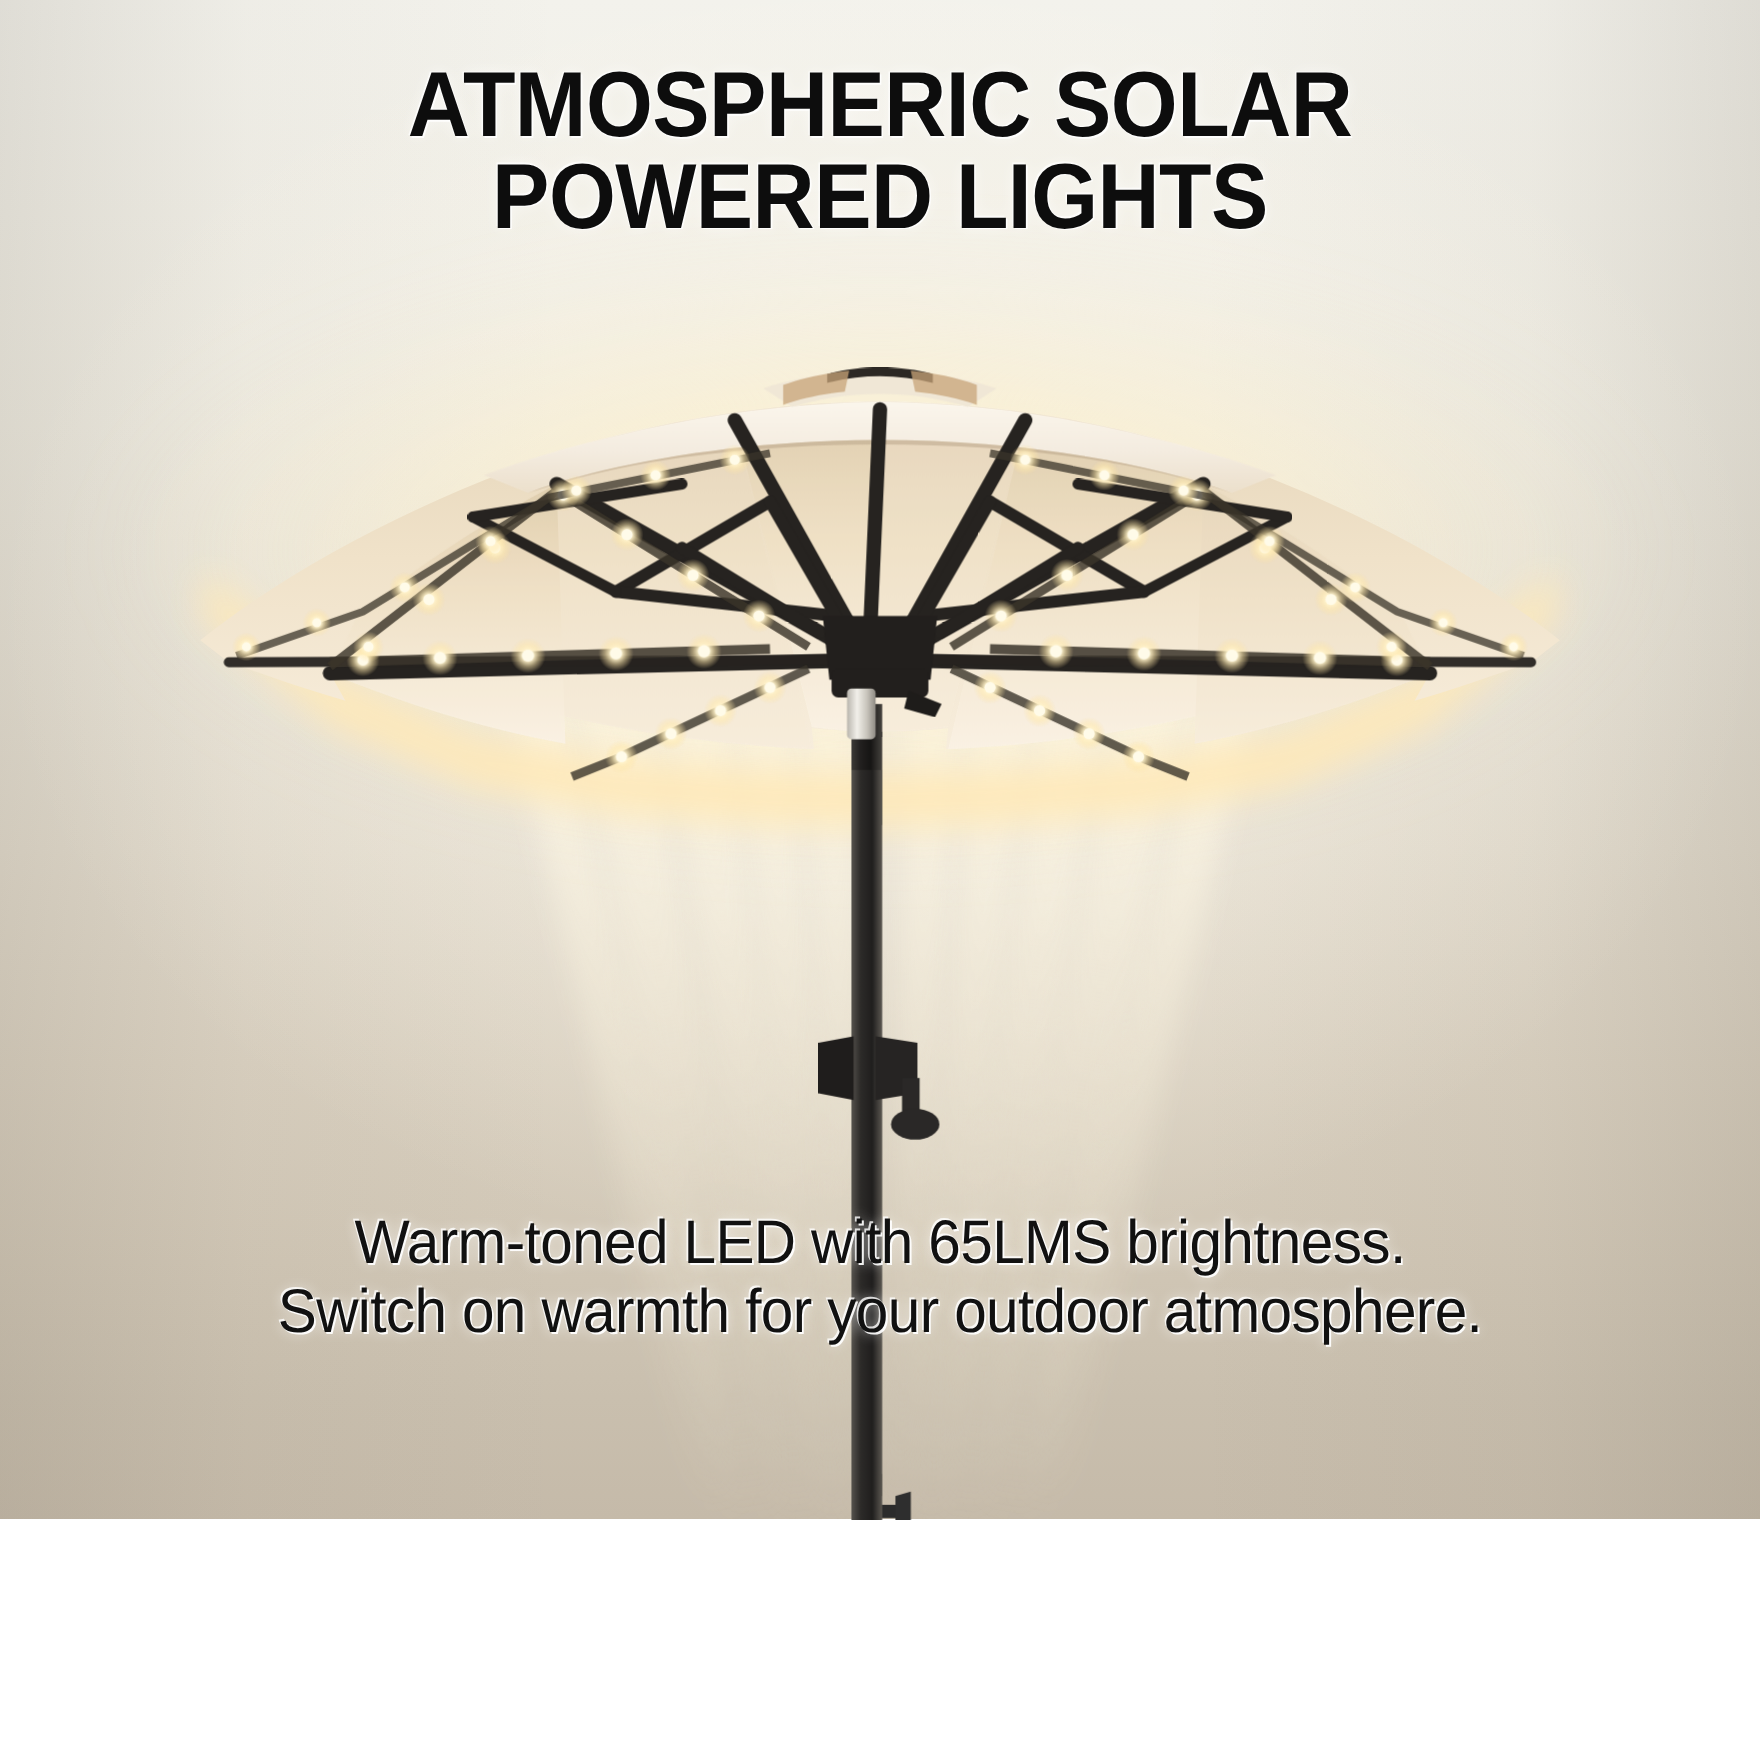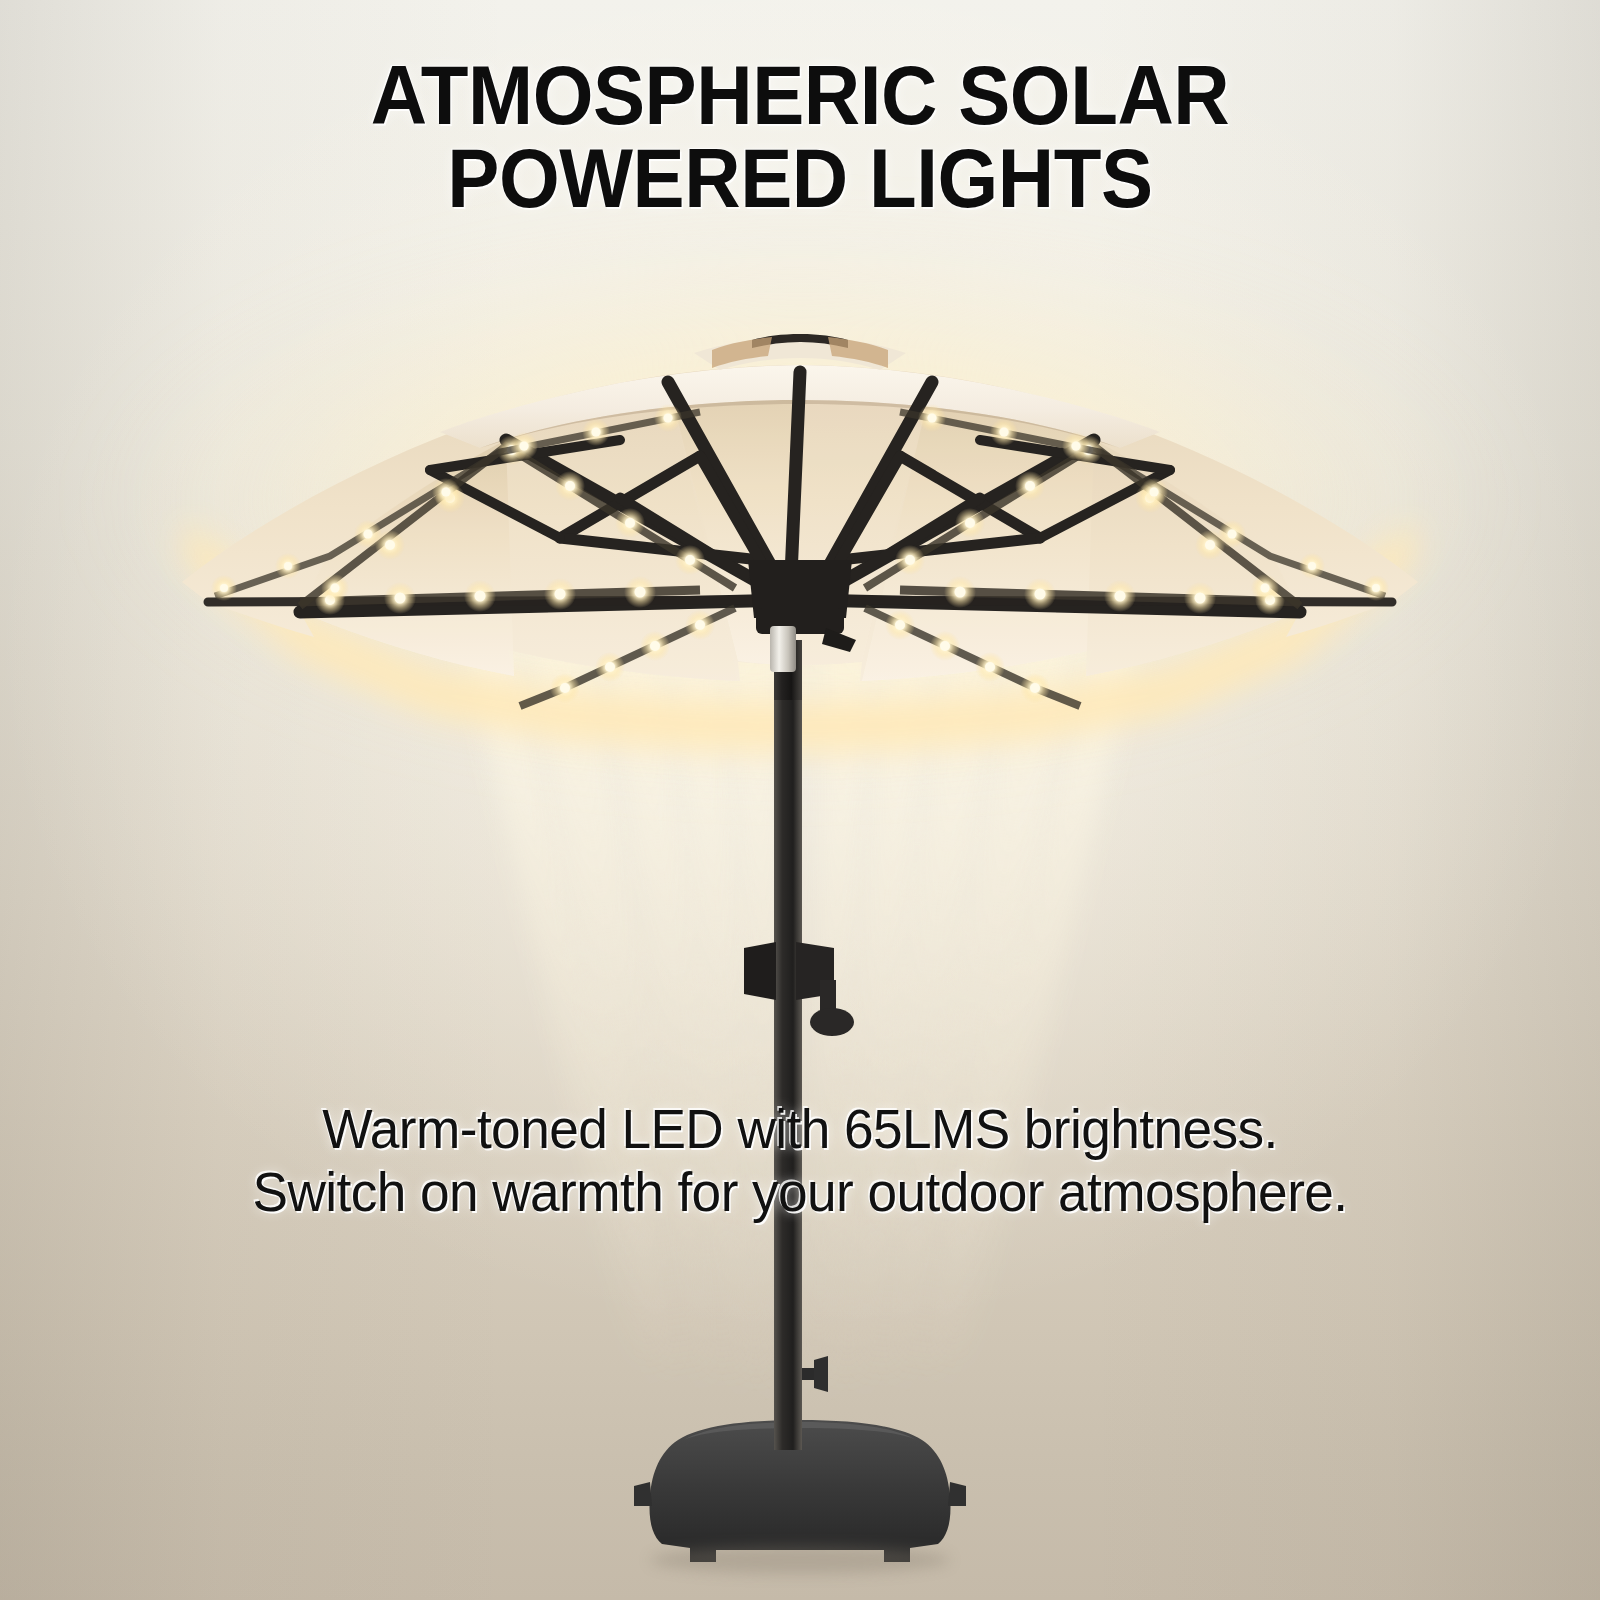--- a/index.html
+++ b/index.html
@@ -4,21 +4,21 @@
 <title>Atmospheric Solar Powered Lights</title>
 <style>
   html, body {
     margin: 0;
     padding: 0;
     background: #ffffff;
   }
   #stage {
     position: relative;
     width: 1600px;
-    height: 1600px;
+    height: 1381px;
     overflow: hidden;
     font-family: "Liberation Sans", "DejaVu Sans", sans-serif;
     background: #3b82f6;
   }
 
   
   .bg-base {
     position: absolute;
     inset: 0;
     background:

